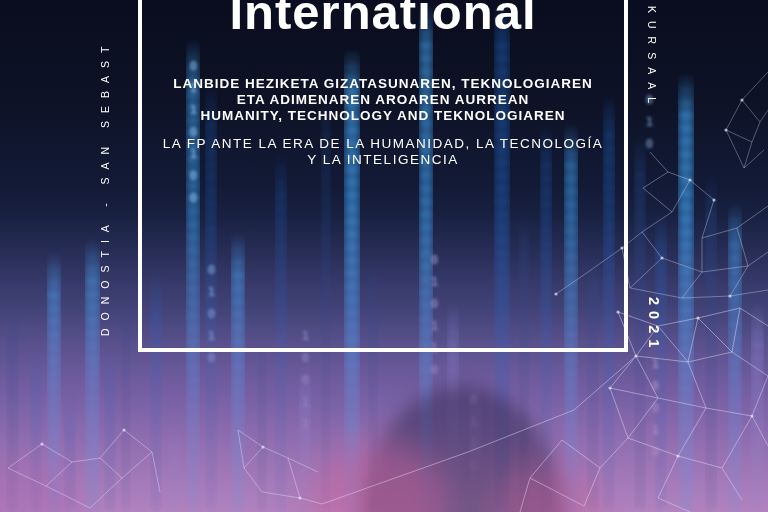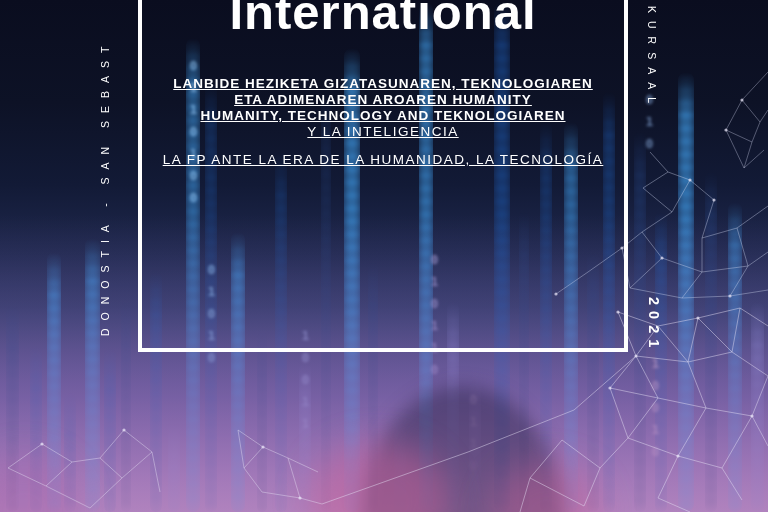--- a/index.html
+++ b/index.html
@@ -26,21 +26,21 @@
   .glow{position:absolute;border-radius:50%;filter:blur(16px);}
   .glow.p1{left:308px;top:442px;width:140px;height:120px;background:rgba(198,96,152,.5);}
   .glow.p2{left:492px;top:462px;width:110px;height:100px;background:rgba(192,92,148,.42);}
   .glow.p3{left:-30px;top:455px;width:110px;height:110px;background:rgba(170,100,170,.4);}
   svg.mesh{position:absolute;left:0;top:0;}
   
   .frame{position:absolute;left:138px;top:-16px;width:490px;height:368px;
     box-sizing:border-box;border:4px solid #fff;}
   .title-stack{position:absolute;left:136px;top:-11px;width:494px;text-align:center;color:#fff;}
   .title{font-size:49px;line-height:47px;font-weight:800;letter-spacing:1px;margin:0;}
-  .sub{margin:0;font-weight:bold;font-size:13.5px;line-height:16px;letter-spacing:1px;text-decoration:underline;}
+  .sub{margin:0;font-weight:bold;font-size:13.5px;line-height:16px;letter-spacing:1px;}
   .sub.eu{margin-top:40px;}
   .sub.en{margin-top:11px;}
   .sub.es{margin-top:12px;font-weight:normal;font-size:13.5px;letter-spacing:1.5px;}
   .vtxt{position:absolute;color:#fff;white-space:nowrap;transform-origin:0 0;
     font-size:10.5px;letter-spacing:8px;line-height:16px;}
   .vtxt.left{left:97px;top:336px;transform:rotate(-90deg);}
   .vtxt.kursaal{left:660px;top:6px;transform:rotate(90deg);}
   .vtxt.year{left:662px;top:297px;transform:rotate(90deg);
     font-size:14.5px;font-weight:bold;letter-spacing:6px;}
 </style>
@@ -134,23 +134,23 @@
       <circle cx="124" cy="430" r="1.6"></circle>
         <circle cx="42" cy="444" r="1.6"></circle>
     </g>
   </svg>
 
   <div class="frame"></div>
 
   <div class="title-stack">
     <h1 class="title">International</h1>
     <p class="sub eu">LANBIDE HEZIKETA GIZATASUNAREN, TEKNOLOGIAREN</p>
-    <p class="sub">ETA ADIMENAREN AROAREN HUMANITY</p>
+    <p class="sub">ETA ADIMENAREN AROAREN AURREAN</p>
     <p class="sub">HUMANITY, TECHNOLOGY AND TEKNOLOGIAREN</p>
+    <p class="sub es">LA FP ANTE LA ERA DE LA HUMANIDAD, LA TECNOLOGÍA</p>
     <p class="sub es" style="margin-top:0;">Y LA INTELIGENCIA</p>
-    <p class="sub es">LA FP ANTE LA ERA DE LA HUMANIDAD, LA TECNOLOGÍA</p>
   </div>
 
   <div class="vtxt left">DONOSTIA - SAN SEBAST</div>
   <div class="vtxt kursaal">KURSAAL</div>
   <div class="vtxt year">2021</div>
 
 </div>
 
 </body></html>

